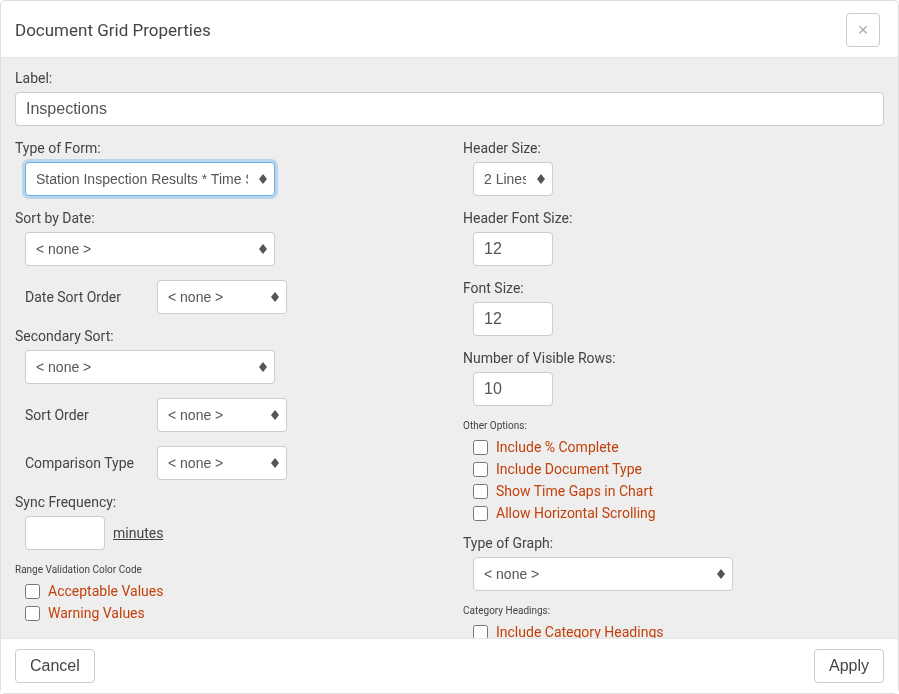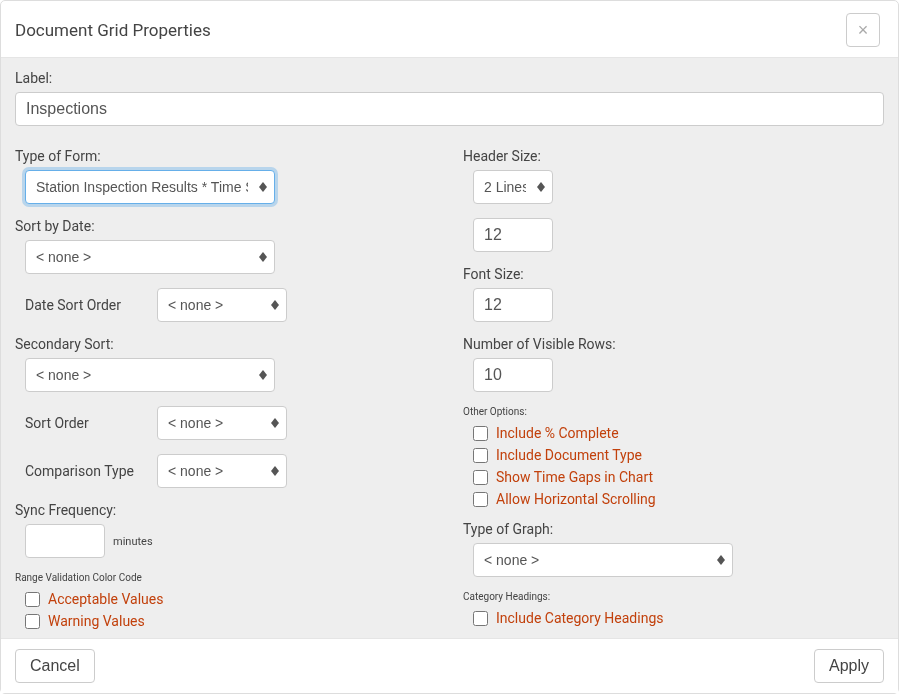--- a/index.html
+++ b/index.html
@@ -47,21 +47,21 @@
       align-items: center;
       justify-content: center;
     }
     .modal-body {
       flex: 1;
       background: #eeeeee;
       padding: 12px 14px 6px 14px;
       overflow-y: auto;
     }
     .label-row {
-      margin-bottom: 22px;
+      margin-bottom: 14px;
     }
     .fld-label {
       display: block;
       color: #444;
       font-size: 14px;
       margin-bottom: 6px;
     }
     .text-input {
       width: 100%;
       height: 34px;
@@ -122,21 +122,21 @@
     .select-arrows svg { display: block; }
     .select-w-250 select { width: 250px; }
     .select-w-130 select { width: 130px; }
     .select-w-80  select { width: 80px; }
     .select-w-260 select { width: 260px; }
     .inline-unit {
       display: flex;
       align-items: center;
       gap: 8px;
     }
-    .inline-unit .unit { color: #444; font-size: 11px; }
+    .inline-unit .unit { color: #444; font-size: 14px; text-decoration: underline; }
     .section-title {
       color: #444;
       font-size: 10px;
       margin-bottom: 8px;
     }
     .checkbox-row {
       display: flex;
       align-items: center;
       gap: 8px;
       margin-bottom: 6px;
@@ -336,20 +336,21 @@
                   </svg>
                 <svg width="8" height="5">
                     <polygon points="0,0 8,0 4,5" fill="#555"></polygon>
                   </svg>
               </span>
             </div>
           </div>
         </div>
 
         <div class="form-group">
+          <span class="fld-label">Header Font Size:</span>
           <div class="indent">
             <input class="text-input small" type="text" value="12" style="">
           </div>
         </div>
 
         <div class="form-group">
           <span class="fld-label">Font Size:</span>
           <div class="indent">
             <input class="text-input small" type="text" value="12" style="">
           </div>

